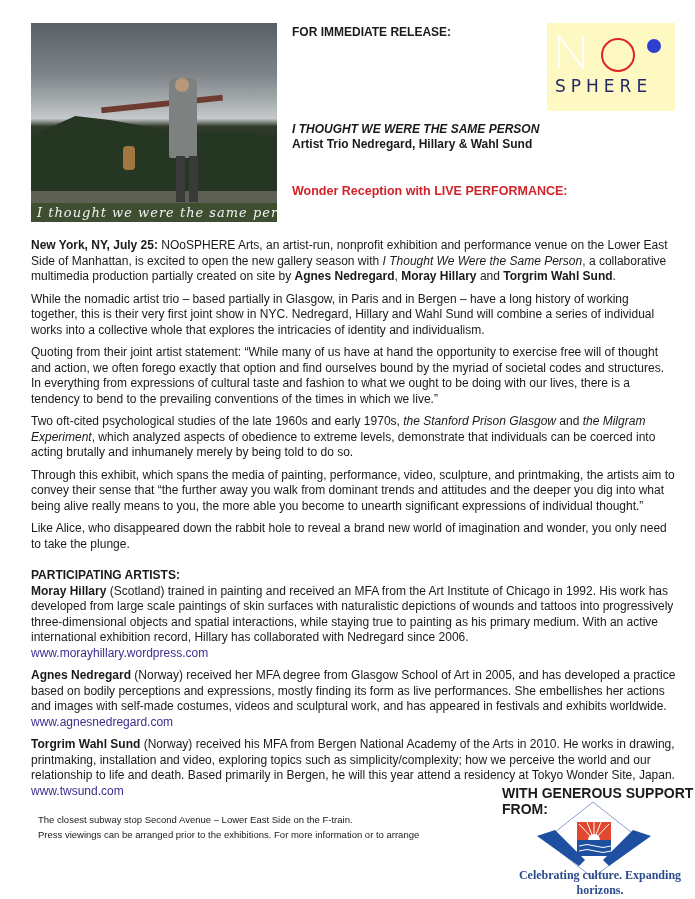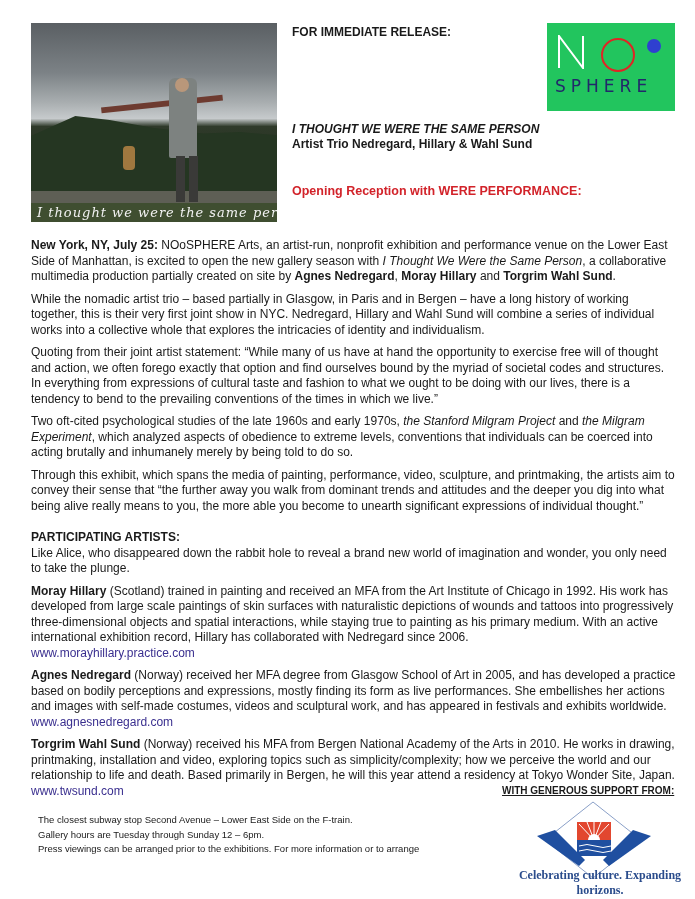--- a/index.html
+++ b/index.html
@@ -22,38 +22,38 @@
   #photo .caption { position: absolute; left: 6px; bottom: 2px; color: #f2f2f2; font-family: "DejaVu Serif", serif; font-style: italic; font-size: 13px; letter-spacing: 1px; white-space: nowrap; }
 
   
   .hdr { left: 283px; font-size: 12px; line-height: 15px; padding-left: 9px; }
   #release { top: 25px; font-weight: bold; }
   #title-block { top: 122px; font-weight: bold; }
   #title-block .t1 { font-style: italic; }
   #reception { top: 183px; color: #d2232a; font-weight: bold; font-size: 12.5px; line-height: 16px; }
 
   
-  #logo { left: 547px; top: 23px; width: 128px; height: 88px; background: #22c55e; }
+  #logo { left: 547px; top: 23px; width: 128px; height: 88px; background: #fef9c3; }
   #logo .N { position: absolute; left: 10px; top: 12px; width: 28px; height: 34px; }
   #logo .O { position: absolute; left: 54px; top: 15px; width: 30px; height: 30px; border: 2px solid #e02525; border-radius: 50%; }
   #logo .dot { position: absolute; left: 100px; top: 16px; width: 14px; height: 14px; background: #2f3fd0; border-radius: 50%; }
   #logo .sphere { position: absolute; left: 8px; top: 53px; width: 114px; font-size: 17px; letter-spacing: 5px; color: #22286a; font-family: "DejaVu Sans", sans-serif; }
 
   
   #body { left: 31px; top: 238px; width: 645px; font-size: 12px; line-height: 15.5px; }
   #body p { margin: 0 0 7px 0; }
   .b { font-weight: bold; }
   .i { font-style: italic; }
   .link { color: #3a2f8f; }
   #artists-head { font-weight: bold; margin-top: 16px !important; margin-bottom: 0 !important; }
 
   
   #footer { left: 38px; top: 813px; font-size: 9.5px; line-height: 14.5px; width: 440px; }
   #footer .blue { color: #2c35b8; font-weight: bold; }
-  #support-title { left: 502px; top: 785px; font-size: 10px; font-weight: bold; text-decoration: underline; }
+  #support-title { left: 502px; top: 785px; font-size: 14px; font-weight: bold; }
   #sponsor { left: 505px; top: 800px; width: 180px; height: 85px; }
   #sponsor-tag { left: 505px; top: 868px; width: 190px; font-family: "Liberation Serif", serif; font-weight: bold; font-size: 12px; color: #2a4c8c; text-align: center; }
 </style>
 </head>
 <body>
 
 <div id="photo" class="abs">
   <div class="mountain"></div>
   <div class="wall"></div>
   <div class="ground"></div>
@@ -66,62 +66,61 @@
 </div>
 
 <div id="release" class="abs hdr">FOR IMMEDIATE RELEASE:</div>
 
 <div id="title-block" class="abs hdr">
   <div class="t1">I THOUGHT WE WERE THE SAME PERSON</div>
   <div>Artist Trio Nedregard, Hillary &amp; Wahl Sund</div>
 </div>
 
 <div id="reception" class="abs hdr">
-  <div>Opening Reception with WERE PERFORMANCE:</div>
+  <div>Wonder Reception with LIVE PERFORMANCE:</div>
 </div>
 
 <div id="logo" class="abs">
   <svg class="N" viewBox="0 0 28 34">
     <polyline points="2,33 2,1 26,33 26,1" fill="none" stroke="#ffffff" stroke-width="2"></polyline>
   </svg>
   <div class="O"></div>
   <div class="dot"></div>
   <div class="sphere">SPHERE</div>
 </div>
 
 <div id="body" class="abs">
   <p>
     <span class="b">New York, NY, July 25:</span><span> NOoSPHERE Arts, an artist-run, nonprofit exhibition and performance venue on the Lower East Side of Manhattan, is excited to open the new gallery season with </span><span class="i">I Thought We Were the Same Person</span><span>, a collaborative multimedia production partially created on site by </span><span class="b">Agnes Nedregard</span><span>,  </span><span class="b">Moray Hillary</span><span> and </span><span class="b">Torgrim Wahl Sund</span><span>.</span>
   </p>
   <p>While the nomadic artist trio – based partially in Glasgow, in Paris and in Bergen – have a long history of working together, this is their very first joint show in NYC. Nedregard, Hillary and Wahl Sund will combine a series of individual works into a collective whole that explores the intricacies of identity and individualism.</p>
   <p>Quoting from their joint artist statement: “While many of us have at hand the opportunity to exercise free will of thought and action, we often forego exactly that option and find ourselves bound by the myriad of societal codes and structures. In everything from expressions of cultural taste and fashion to what we ought to be doing with our lives, there is a tendency to bend to the prevailing conventions of the times in which we live.”</p>
   <p>
-    <span>Two oft-cited psychological studies of the late 1960s and early 1970s, </span><span class="i">the Stanford Milgram Project</span><span> and </span><span class="i">the Milgram Experiment</span><span>, which analyzed aspects of obedience to extreme levels,  conventions that individuals can be coerced into acting brutally and inhumanely merely by being told to do so.</span>
+    <span>Two oft-cited psychological studies of the late 1960s and early 1970s, </span><span class="i">the Stanford Prison Glasgow</span><span> and </span><span class="i">the Milgram Experiment</span><span>, which analyzed aspects of obedience to extreme levels,  demonstrate that individuals can be coerced into acting brutally and inhumanely merely by being told to do so.</span>
   </p>
   <p>Through this exhibit, which spans the media of painting, performance, video, sculpture, and printmaking, the artists aim to convey their sense that “the further away you walk from dominant trends and attitudes and the deeper you dig into what being alive really means to you, the more able you become to unearth significant expressions of individual thought.”</p>
+  <p>Like Alice, who disappeared down the rabbit hole to reveal a brand new world of imagination and wonder, you only need to take the plunge.</p>
+
   <p id="artists-head">PARTICIPATING ARTISTS:</p>
-
-  <p>Like Alice, who disappeared down the rabbit hole to reveal a brand new world of imagination and wonder, you only need to take the plunge.</p>
   <p>
     <span class="b">Moray Hillary</span><span> (Scotland) trained in painting and received an MFA from the Art Institute of Chicago in 1992. His work has developed from large scale paintings of skin surfaces with naturalistic depictions of wounds and tattoos into progressively three-dimensional objects and spatial interactions, while staying true to painting as his primary medium. With an active international exhibition record, Hillary has collaborated with Nedregard since 2006.</span><br>
-    <span class="link">www.morayhillary.practice.com</span>
+    <span class="link">www.morayhillary.wordpress.com</span>
   </p>
   <p>
     <span class="b">Agnes Nedregard</span><span> (Norway) received her MFA degree from Glasgow School of Art in 2005, and has developed a practice based on bodily perceptions and expressions, mostly finding its form as live performances. She embellishes her actions and images with self-made costumes, videos and sculptural work, and has appeared in festivals and exhibits worldwide.</span><br>
     <span class="link">www.agnesnedregard.com</span>
   </p>
   <p>
     <span class="b">Torgrim Wahl Sund</span><span> (Norway) received his MFA from Bergen National Academy of the Arts in 2010. He works in drawing, printmaking, installation and video, exploring topics such as simplicity/complexity; how we perceive the world and our relationship to life and death. Based primarily in Bergen, he will this year attend a residency at Tokyo Wonder Site, Japan.</span><br>
     <span class="link">www.twsund.com</span>
   </p>
 </div>
 
 <div id="footer" class="abs">
   <div>The closest subway stop Second Avenue – Lower East Side on the F-train.</div>
-  <div>Gallery hours are Tuesday through Sunday 12 – 6pm.</div>
   <div>Press viewings can be arranged prior to the exhibitions. For more information or to arrange</div>
 </div>
 
 <div id="support-title" class="abs">WITH GENEROUS SUPPORT FROM:</div>
 
 <svg id="sponsor" class="abs" viewBox="0 0 180 85">
   <polygon points="88,2 136,40 88,78 40,40" fill="#ffffff" stroke="#8aa0c8" stroke-width="1"></polygon>
   <rect x="72" y="22" width="34" height="18" fill="#e2472f"></rect>
   <g stroke="#ffffff" stroke-width="1">
     <line x1="89" y1="40" x2="74" y2="24"></line>

